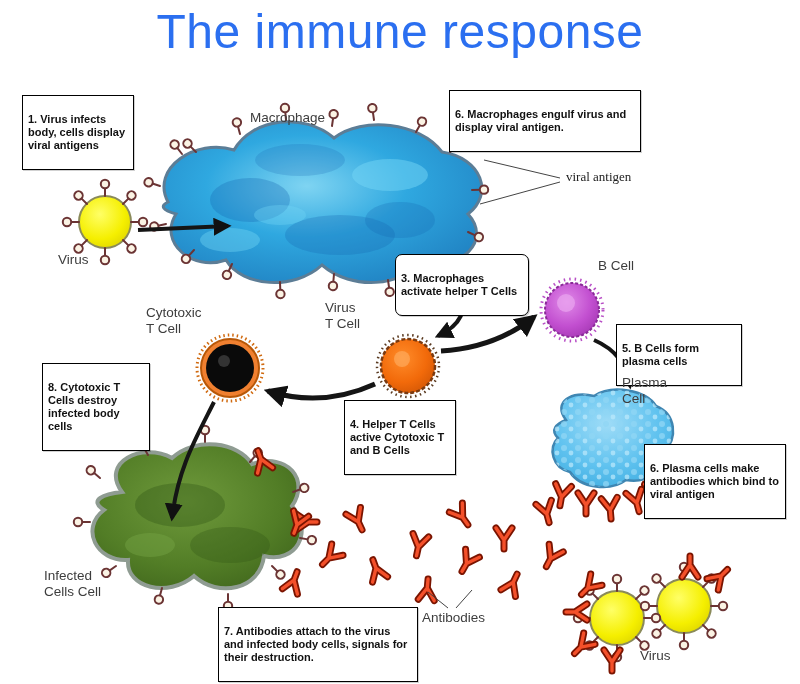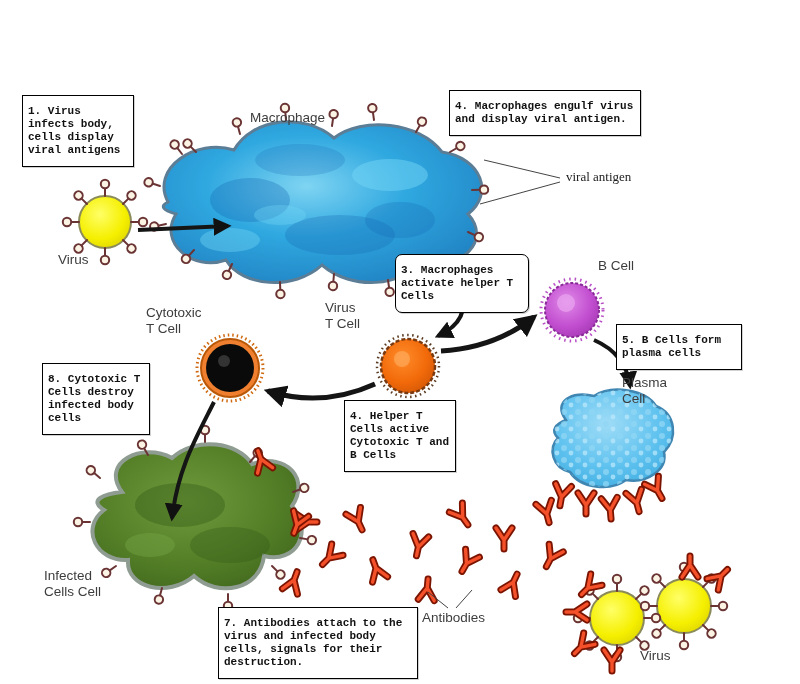--- a/index.html
+++ b/index.html
@@ -2,22 +2,22 @@
 <html><head>
 <meta charset="utf-8">
 <style>
   html,body{margin:0;padding:0;background:#ffffff;}
   .stage{position:relative;width:800px;height:684px;background:#fff;overflow:hidden;
          font-family:"Liberation Sans",sans-serif;}
   .art{position:absolute;left:0;top:0;}
   .title{position:absolute;left:0;top:4px;width:100%;text-align:center;
          font-size:48px;color:#2b6ff0;letter-spacing:.5px;}
   .step-box{position:absolute;background:#fff;border:1.5px solid #000;
-            padding:9px 5px;font-size:11px;font-weight:bold;line-height:1.18;
-            color:#111;box-shadow:1px 1px 0 rgba(0,0,0,.18);font-family:Liberation Mono, monospace;}
+            padding:17px 5px;font-size:11px;font-weight:bold;line-height:1.18;
+            color:#111;box-shadow:1px 1px 0 rgba(0,0,0,.18);}
   .cell-label{position:absolute;font-size:13.5px;color:#3d3d3d;
               white-space:pre-line;line-height:1.15;}
   .serif-label{font-family:"Liberation Serif",serif;font-size:13px;color:#222;}
 </style>
 </head>
 <body>
 
 <div class="stage">
 
   <svg class="art" width="800" height="684" viewBox="0 0 800 684" xmlns="http://www.w3.org/2000/svg">
@@ -222,26 +222,28 @@
     </g>
 
     <g stroke="#444" stroke-width="1">
       <line x1="484" y1="160" x2="560" y2="178"></line>
       <line x1="480" y1="204" x2="560" y2="182"></line>
       <line x1="448" y1="608" x2="428" y2="592"></line>
       <line x1="456" y1="608" x2="472" y2="590"></line>
     </g>
   </svg>
 
+  <div class="title">The immune response</div>
 
   <div class="step-box" style="left:22px;top:95px;width:100px;">1. Virus infects body, cells display viral antigens</div>
-  <div class="step-box" style="left:449px;top:90px;width:180px;">4. Macrophages engulf virus and display viral antigen.</div>
+  <div class="step-box" style="left:449px;top:90px;width:180px;">6. Macrophages engulf virus and display viral antigen.</div>
   <div class="step-box" style="left:395px;top:254px;width:122px;border-radius:7px;">3. Macrophages activate helper T Cells</div>
   <div class="step-box" style="left:344px;top:400px;width:100px;">4. Helper T Cells active Cytotoxic T and B Cells</div>
   <div class="step-box" style="left:616px;top:324px;width:114px;">5. B Cells form plasma cells</div>
+  <div class="step-box" style="left:644px;top:444px;width:130px;">6. Plasma cells make antibodies which bind to viral antigen</div>
   <div class="step-box" style="left:218px;top:607px;width:188px;">7. Antibodies attach to the virus and infected body cells, signals for their destruction.</div>
   <div class="step-box" style="left:42px;top:349px;width:96px;margin-top:14px;">8. Cytotoxic T Cells destroy infected body cells</div>
 
   <div class="cell-label" style="left:250px;top:110px;">Macrophage</div>
   <div class="cell-label serif-label" style="left:566px;top:170px;">viral antigen</div>
   <div class="cell-label" style="left:58px;top:252px;">Virus</div>
   <div class="cell-label" style="left:598px;top:258px;">B Cell</div>
   <div class="cell-label" style="left:325px;top:300px;">Virus
 T Cell</div>
   <div class="cell-label" style="left:146px;top:305px;">Cytotoxic

